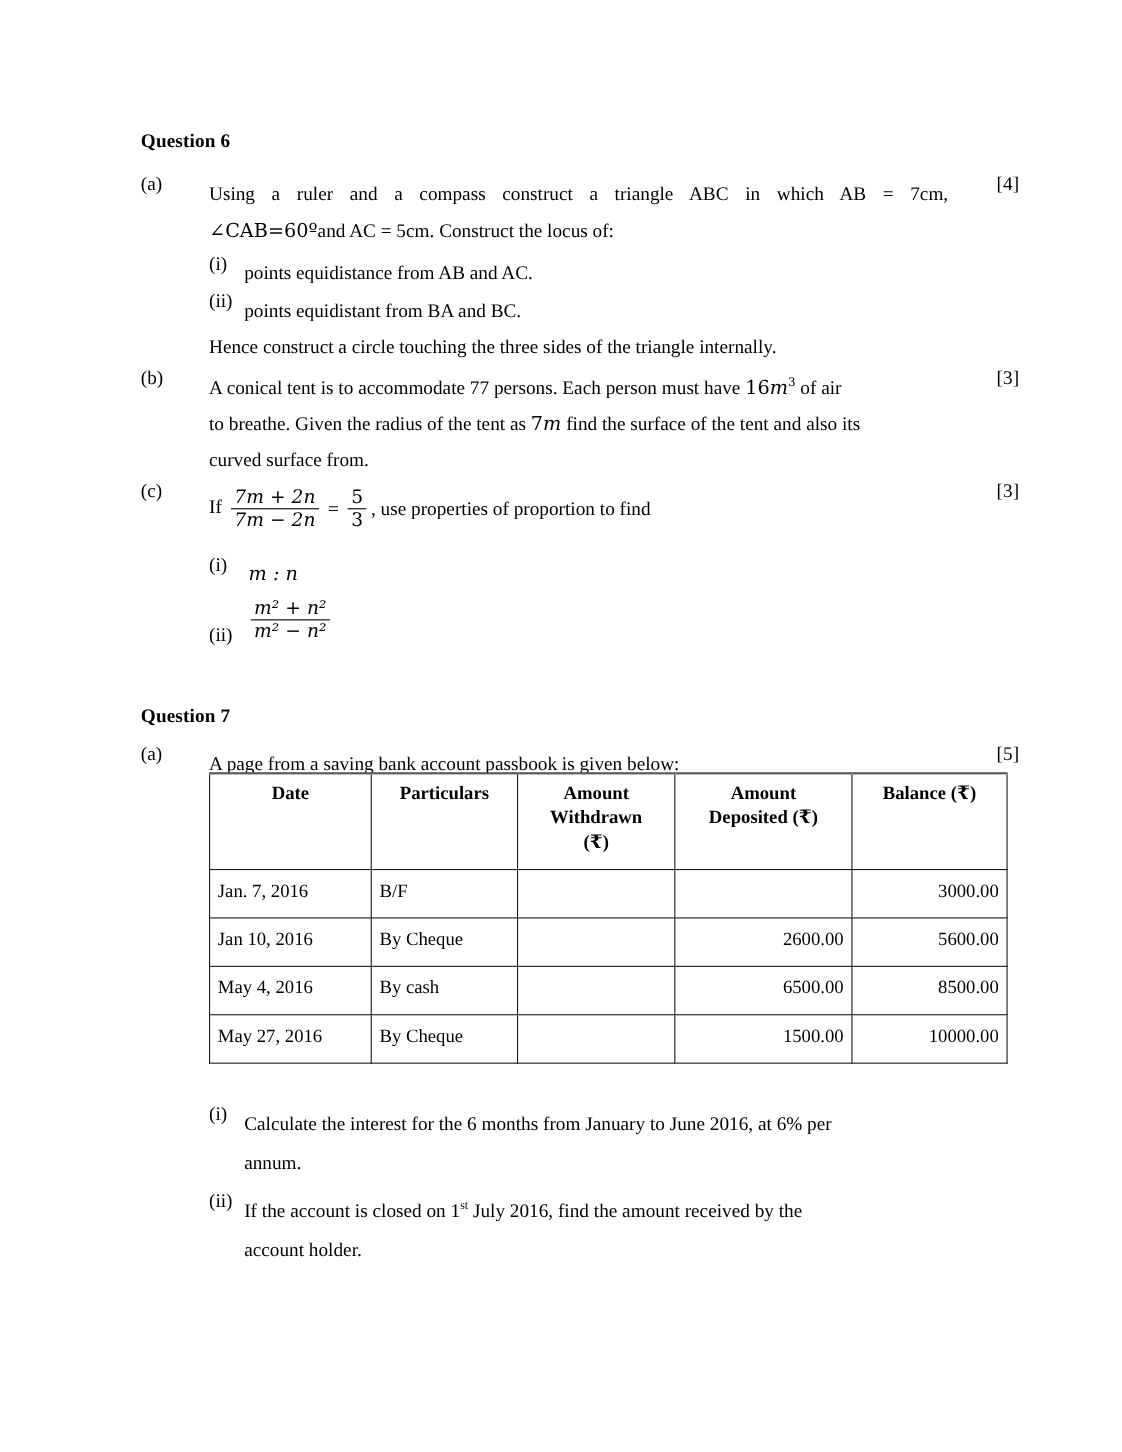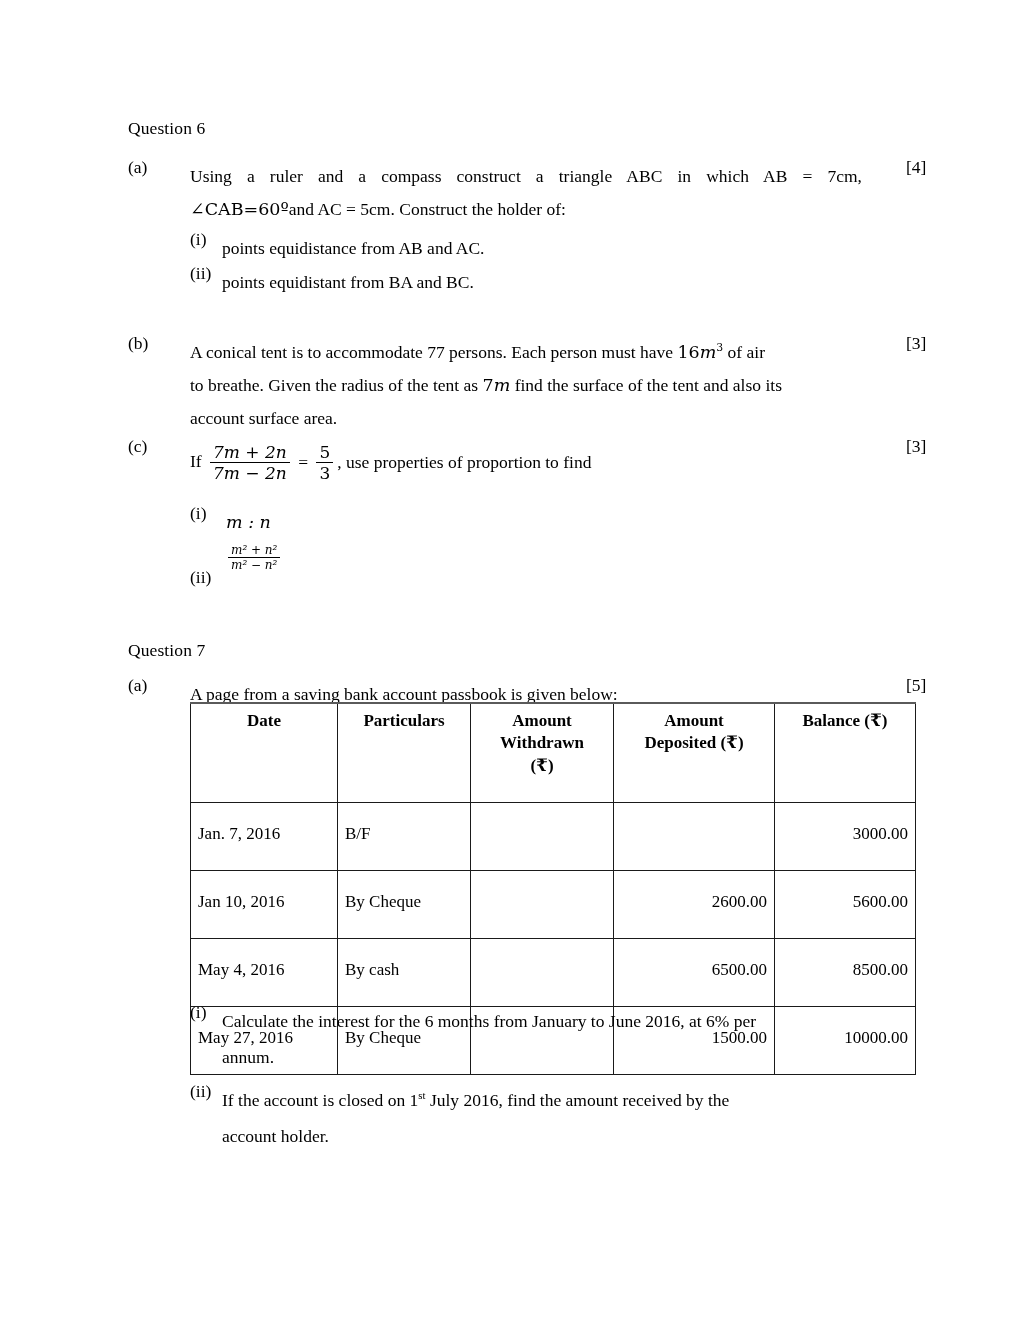--- a/index.html
+++ b/index.html
@@ -19,21 +19,21 @@
     position: absolute;
     left: 0; top: 0;
     width: 1020px;
     height: 1320px;
   }
 
   
   .qhead {
     position: absolute;
     left: 128px;
-    font-weight: normal;
+    font-weight: bold;
     font-size: 17.5px;
     letter-spacing: .1px;
   }
   .marker {
     position: absolute;
     left: 128px;
     font-size: 17.5px;
   }
   .marks {
     position: absolute;
@@ -100,21 +100,21 @@
     position: absolute;
     left: 190px;
     top: 702px;
     width: 650px;
     border-collapse: collapse;
     font-size: 17px;
     table-layout: fixed;
   }
   .passbook th, .passbook td {
     border: 1.2px solid #1a1a1a;
-    padding: 20px 7px;
+    padding: 8px 7px;
     vertical-align: top;
   }
   .passbook thead th {
     border-top: 2.6px solid #5a5a5a;
     text-align: center;
     font-weight: bold;
     height: 72px;
     vertical-align: top;
     padding-top: 6px;
     line-height: 1.32;
@@ -135,42 +135,43 @@
 <div class="page">
 
   <div class="qhead" style="top:118px;">Question 6</div>
 
   <div class="marker" style="top:157px;">(a)</div>
   <div class="marks" style="top:157px;">[4]</div>
 
   <div class="body-txt just" style="top:157px; width:672px;">Using  a  ruler  and  a  compass  construct  a  triangle  ABC  in  which  AB  =  7cm,</div>
 
   <div class="body-txt nojust" style="top:190px; width:700px; white-space:nowrap;">
-    <span class="mi" style="font-style:normal;">∠CAB=60º</span><span>and AC = 5cm. Construct the holder of:</span>
+    <span class="mi" style="font-style:normal;">∠CAB=60º</span><span>and AC = 5cm. Construct the locus of:</span>
   </div>
 
   <div class="sub-marker" style="top:229px;">(i)</div>
   <div class="sub-txt" style="top:229px; width:620px;">points equidistance from AB and AC.</div>
 
   <div class="sub-marker" style="top:263px;">(ii)</div>
   <div class="sub-txt" style="top:263px; width:620px;">points equidistant from BA and BC.</div>
 
+  <div class="body-txt nojust" style="top:296px; width:700px;">Hence construct a circle touching the three sides of the triangle internally.</div>
 
   <div class="marker" style="top:333px;">(b)</div>
   <div class="marks" style="top:333px;">[3]</div>
 
   <div class="body-txt nojust" style="top:333px; width:700px; white-space:nowrap;">
     <span>A conical tent is to accommodate 77 persons. Each person must have </span><span class="mi" style="font-style:normal;text-align:right;">16</span><span class="mi">m</span><sup class="mi" style="font-style:normal;">3</sup><span> of air</span>
   </div>
 
   <div class="body-txt nojust" style="top:366px; width:720px; white-space:nowrap;">
     <span>to breathe. Given the radius of the tent as </span><span class="mi" style="font-style:normal;">7</span><span class="mi">m</span><span> find the surface of the tent and also its</span>
   </div>
 
-  <div class="body-txt nojust" style="top:399px; width:700px;">account surface area.</div>
+  <div class="body-txt nojust" style="top:399px; width:700px;">curved surface from.</div>
 
   <div class="marker" style="top:436px;">(c)</div>
   <div class="marks" style="top:436px;">[3]</div>
 
   <div class="eqline" style="top:442px;">
     <span>If</span>
     <span class="frac">
       <span class="num">7m + 2n</span>
       <span class="den">7m − 2n</span>
     </span>
@@ -179,21 +180,21 @@
       <span class="num">5</span>
       <span class="den">3</span>
     </span><span style="vertical-align:middle;">, use properties of proportion to find</span>
   </div>
 
   <div class="sub-marker" style="top:503px;">(i)</div>
   <div class="sub-txt mi" style="top:503px; left:226px;">m : n</div>
 
   <div class="sub-marker" style="top:567px;">(ii)</div>
   <div class="eqline" style="top:543px; left:224px;">
-    <span class="frac" style="font-size:12px;">
+    <span class="frac" style="font-size:17px;">
       <span class="num">m² + n²</span>
       <span class="den">m² − n²</span>
     </span>
   </div>
 
   <div class="qhead" style="top:640px;">Question 7</div>
 
   <div class="marker" style="top:675px;">(a)</div>
   <div class="marks" style="top:675px;">[5]</div>
   <div class="body-txt nojust" style="top:675px; width:700px;">A page from a saving bank account passbook is given below:</div>

